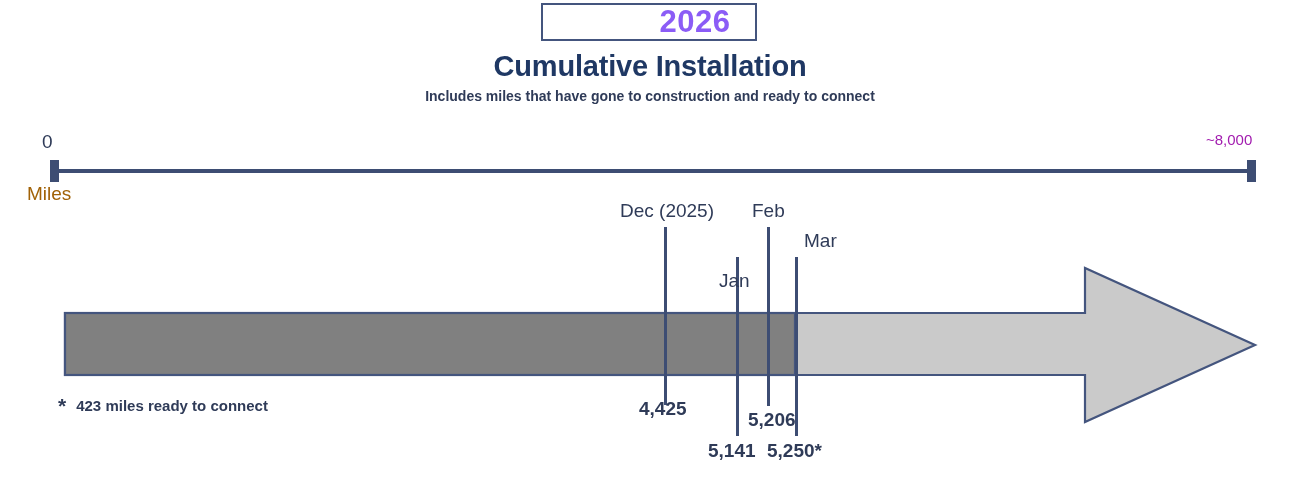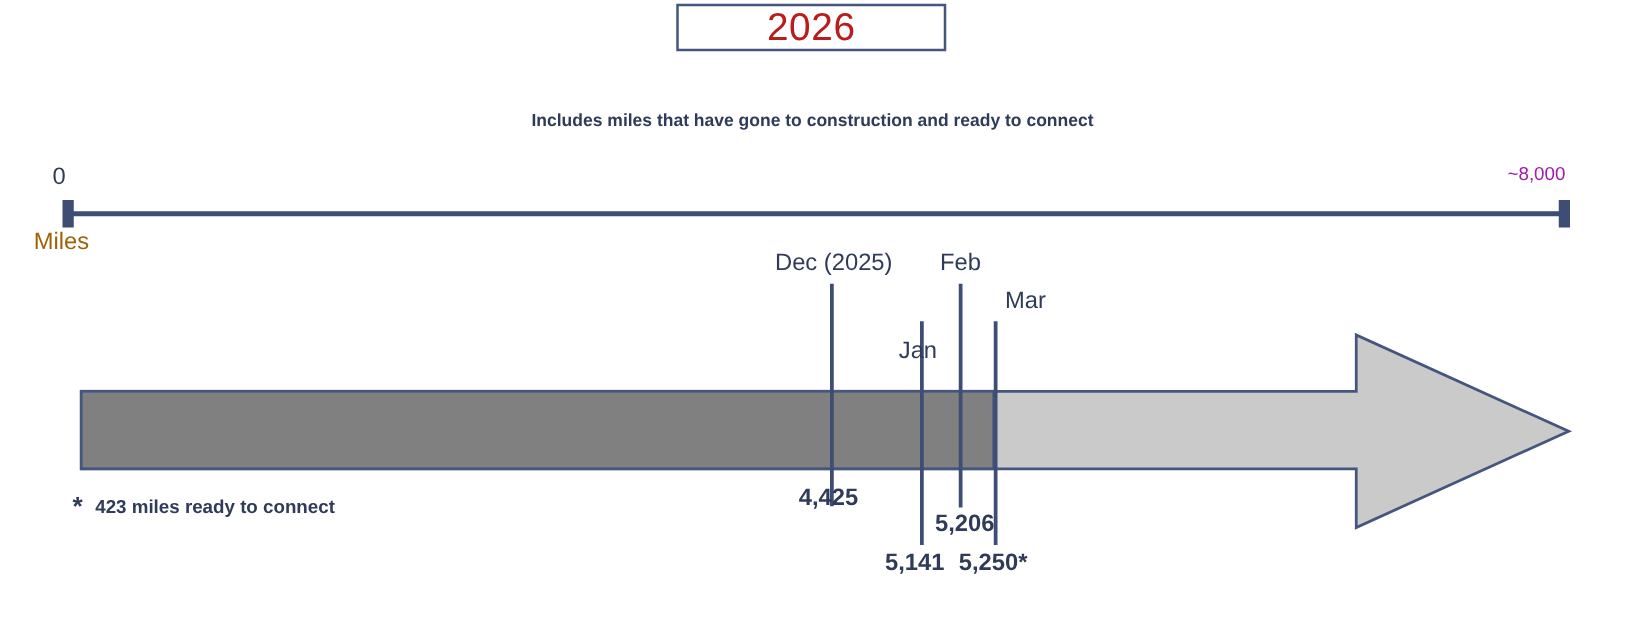--- a/index.html
+++ b/index.html
@@ -33,23 +33,24 @@
   #year-label {
     position: absolute;
     left: 0;
     top: 0;
     width: 100%;
     height: 100%;
     display: flex;
     align-items: center;
     justify-content: center;
     font-size: 31px;
-    font-weight: normal;
-    color: #b91c1c;
+    font-weight: bold;
+    color: #8b5cf6;
     letter-spacing: 0.5px;
+    padding-left: 46px;
   }
   #chart-title {
     position: absolute;
     left: 0;
     top: 50px;
     width: 1300px;
     text-align: center;
     font-size: 29px;
     font-weight: bold;
     color: #1f3864;
@@ -156,40 +157,41 @@
 </style>
 </head>
 <body>
 
 <div id="canvas">
 
   <div id="year-box">
     <div id="year-label">2026</div>
   </div>
 
+  <div id="chart-title">Cumulative Installation</div>
   <div id="chart-subtitle">Includes miles that have gone to construction and ready to connect</div>
 
   <div id="axis-line"></div>
   <div id="axis-cap-left" class="axis-cap"></div>
   <div id="axis-cap-right" class="axis-cap"></div>
   <div id="axis-min-label">0</div>
   <div id="axis-max-label">~8,000</div>
   <div id="axis-unit-label">Miles</div>
 
   <svg id="arrow-figure" viewBox="0 250 1300 190">
 
     <polygon id="arrow-remaining" points="65,313 1085,313 1085,268 1255,345 1085,422 1085,375 65,375" fill="#cacaca" stroke="#44557e" stroke-width="2.2" stroke-linejoin="miter"></polygon>
 
     <rect id="arrow-completed" x="65" y="313" width="730" height="62" fill="#808080" stroke="#44557e" stroke-width="2.2"></rect>
   </svg>
 
   <div id="callouts">
       <div class="callout-line" style="left: 664px; top: 227px; height: 178px;"></div>
       <div class="callout-top-label" style="left: 620px; top: 200px;">Dec (2025)</div>
-      <div class="callout-value-label" style="left: 639px; top: 388px; text-align: right;">4,425</div>
+      <div class="callout-value-label" style="left: 639px; top: 398px; text-align: right;">4,425</div>
       <div class="callout-line" style="left: 736px; top: 257px; height: 179px;"></div>
       <div class="callout-top-label" style="left: 719px; top: 230px; margin-top: 40px;">Jan</div>
       <div class="callout-value-label" style="left: 708px; top: 440px;">5,141</div>
       <div class="callout-line" style="left: 767px; top: 227px; height: 179px;"></div>
       <div class="callout-top-label" style="left: 752px; top: 200px;">Feb</div>
       <div class="callout-value-label" style="left: 748px; top: 409px;">5,206</div>
       <div class="callout-line" style="left: 795px; top: 257px; height: 179px;"></div>
       <div class="callout-top-label" style="left: 781px; top: 230px; margin-left: 23px;">Mar</div>
       <div class="callout-value-label" style="left: 767px; top: 440px;">5,250*</div>
     </div>

